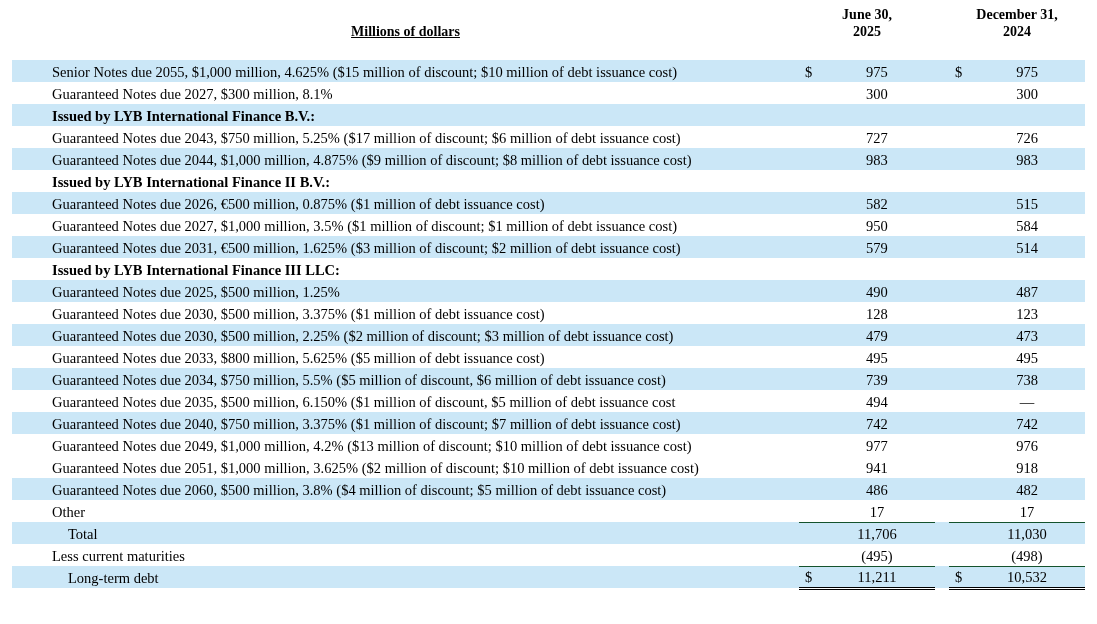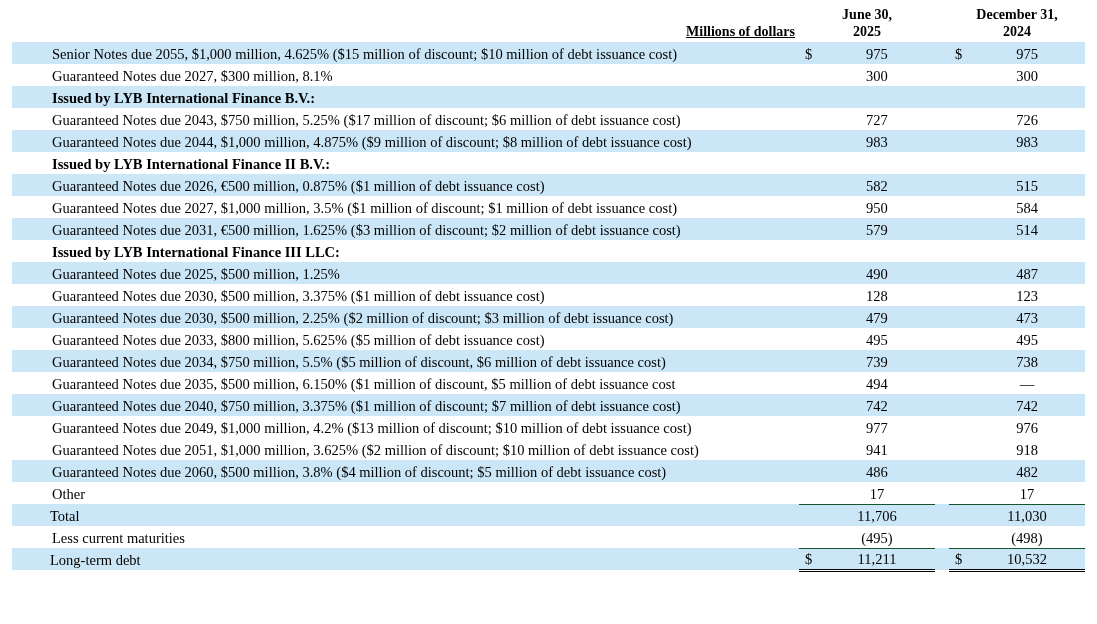--- a/index.html
+++ b/index.html
@@ -27,28 +27,28 @@
     padding: 1px 4px;
     vertical-align: bottom;
     height: 22px;
     overflow: hidden;
     white-space: nowrap;
   }
   thead th {
     font-weight: bold;
     font-size: 14px;
     height: 36px;
-    padding-bottom: 2px;
-  }
-  .label-h { text-align: right; margin-left: 45px; }
+    padding-bottom: 20px;
+  }
+  .label-h { text-align: center; margin-left: 45px; }
   .label-h .u { text-decoration: underline; }
   .col-h { text-align: center; line-height: 1.18; }
   tbody tr.shaded td { background: var(--shade); }
   tbody tr.bold td { font-weight: bold; }
-  tbody tr.indent .c-label { padding-left: 38px; }
+  tbody tr.indent .c-label { padding-left: 56px; }
   .c-label { text-align: left; padding-left: 40px; }
   .c-val { text-align: center; padding-right: 8px; font-family: Liberation Serif, serif; }
   .c-cur { text-align: left; padding-left: 6px; }
   tbody tr.topline .num-cell { border-top: 1px solid #14532d; }
   tbody tr.double-bottom .num-cell { border-bottom: 3px double #000000; }
 </style>
 </head>
 <body>
 
 <div class="page">

